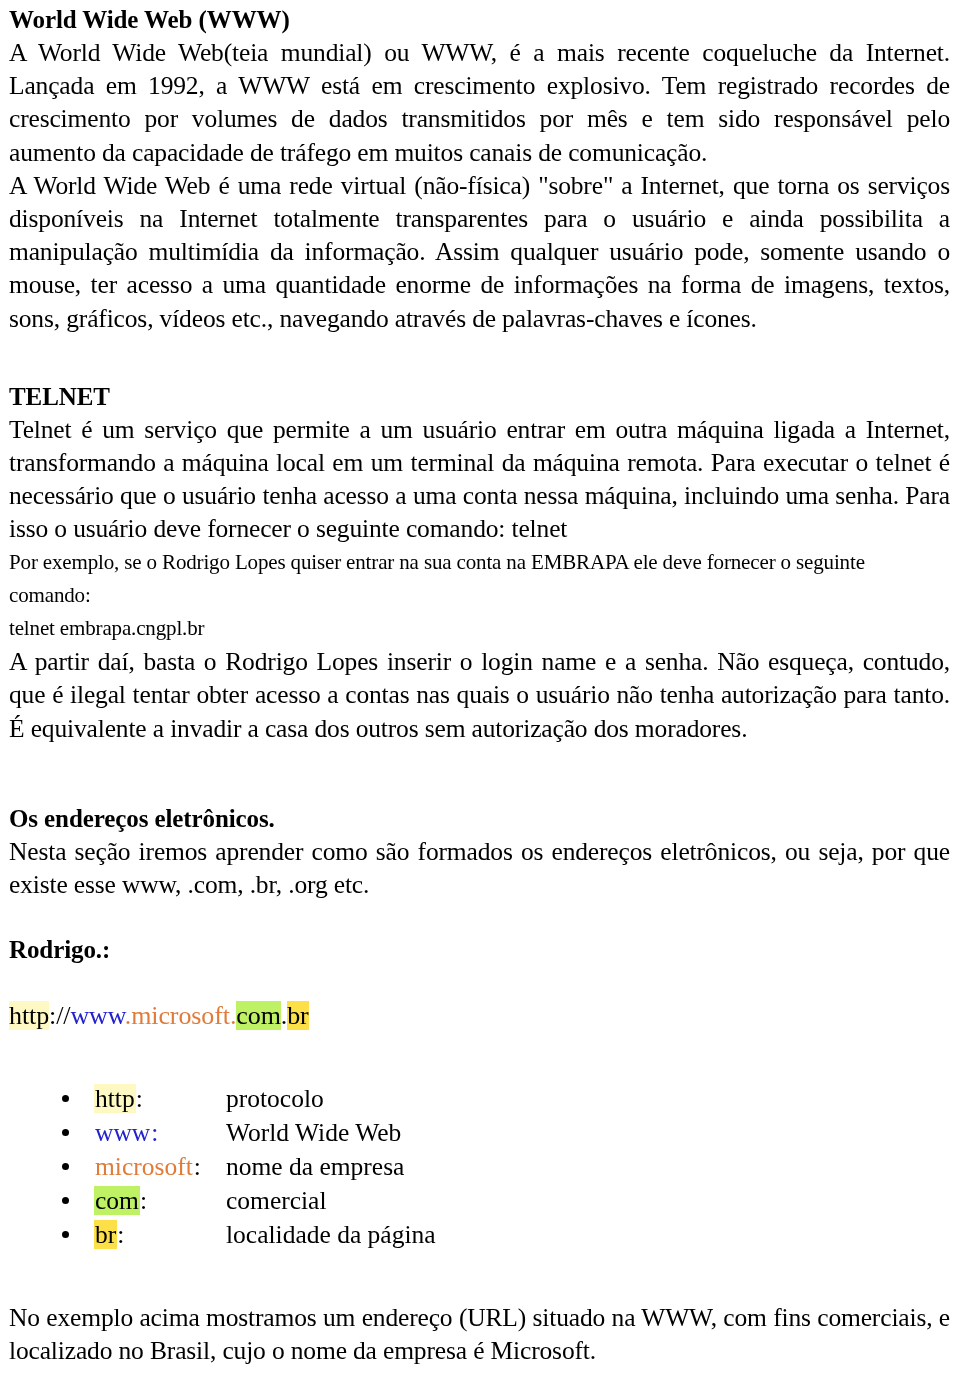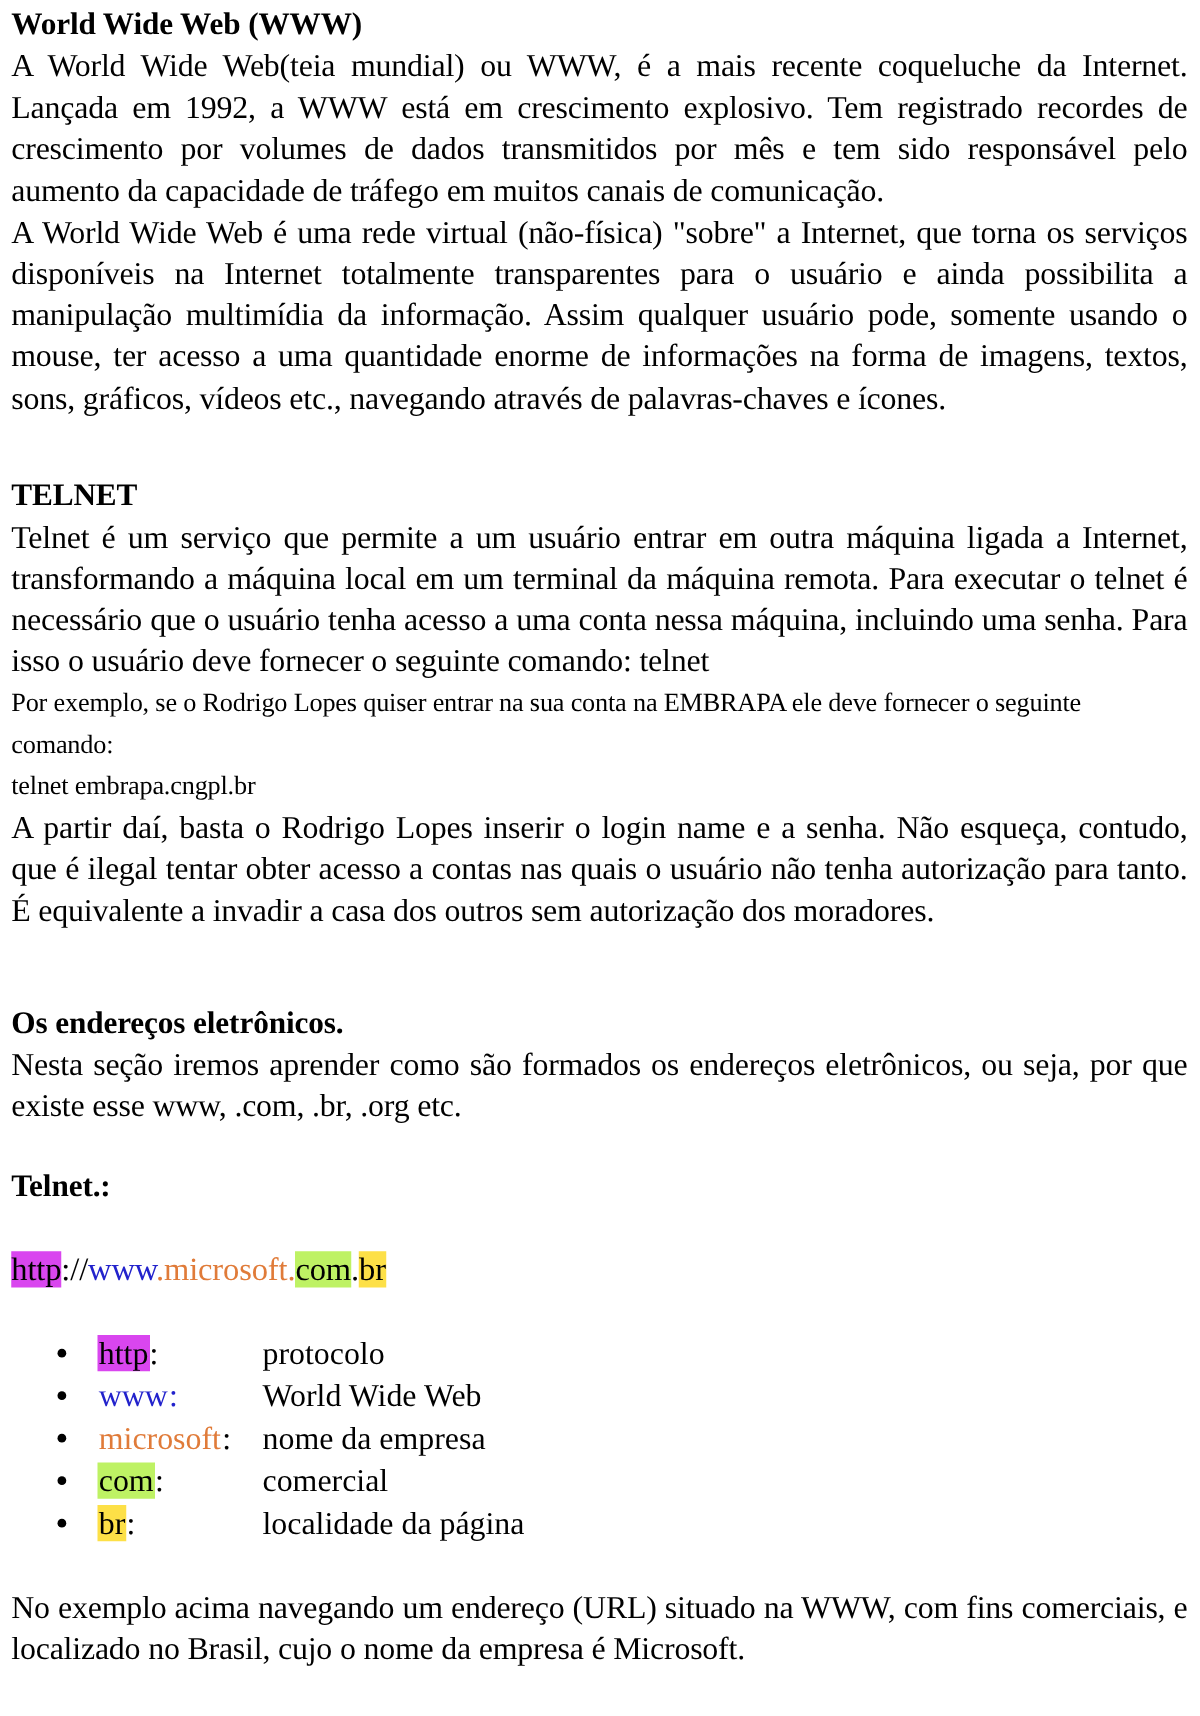--- a/index.html
+++ b/index.html
@@ -53,31 +53,31 @@
   .gap-xl { height: 58px; }
 
   
   .url-line {
     font-size: 26px;
     line-height: 34px;
     margin: 0;
     white-space: nowrap;
     letter-spacing: -0.1px;
   }
-  .hl-yellow { background-color: #d946ef; color: #000000; text-align: center; }
+  .hl-yellow { background-color: #fef9c3; color: #000000; text-align: center; }
   .hl-cyan   { background-color: #bef264; color: #000000; }
   .hl-green  { background-color: #fde047; color: #000000; }
   .tx-blue   { color: #2222cc; }
   .tx-orange { color: #e07b39; }
   .tx-black  { color: #000000; }
 
   
   ul.term-list {
     list-style: none;
-    margin: 0;
+    margin: 16px;
     padding: 0;
     text-decoration: underline;
   }
   ul.term-list li {
     position: relative;
     font-size: 25.5px;
     line-height: 34px;
     padding-left: 69px;
     margin: 0;
     height: 34px;
@@ -128,21 +128,21 @@
   <p class="body-text">A partir daí, basta o Rodrigo Lopes inserir o login name e a senha. Não esqueça, contudo, que é ilegal tentar obter acesso a contas nas quais o usuário não tenha autorização para tanto. É equivalente a invadir a casa dos outros sem autorização dos moradores.</p>
 
   <div class="gap-xl"></div>
 
   <h2 class="doc-heading">Os endereços eletrônicos.</h2>
 
   <p class="body-text">Nesta seção iremos aprender como são formados os endereços eletrônicos, ou seja, por que  existe esse www, .com, .br, .org etc.</p>
 
   <div class="gap-md"></div>
 
-  <h2 class="doc-heading">Telnet.:</h2>
+  <h2 class="doc-heading">Rodrigo.:</h2>
 
   <div class="gap-md"></div>
 
   <p class="url-line"><span class="hl-yellow">http</span><span class="tx-black">://</span><span class="tx-blue">www</span><span class="tx-orange">.</span><span class="tx-orange">microsoft</span><span class="tx-orange">.</span><span class="hl-cyan">com</span><span class="tx-black">.</span><span class="hl-green">br</span></p>
 
   <div class="gap-md"></div>
 
   <ul class="term-list">
     <li>
       <span class="bullet-dot"></span>
@@ -161,15 +161,15 @@
       <span class="term"><span class="term-word hl-cyan">com</span><span class="tx-black">:</span></span><span class="definition">comercial</span>
     </li>
     <li>
       <span class="bullet-dot"></span>
       <span class="term"><span class="term-word hl-green">br</span><span class="tx-black">:</span></span><span class="definition">localidade da página</span>
     </li>
   </ul>
 
   <div class="gap-md"></div>
 
-  <p class="body-text">No exemplo acima navegando um endereço (URL) situado na WWW, com fins comerciais, e localizado no Brasil, cujo o nome da empresa é Microsoft.</p>
+  <p class="body-text">No exemplo acima mostramos um endereço (URL) situado na WWW, com fins comerciais, e localizado no Brasil, cujo o nome da empresa é Microsoft.</p>
 
 </div>
 
 </body></html>

